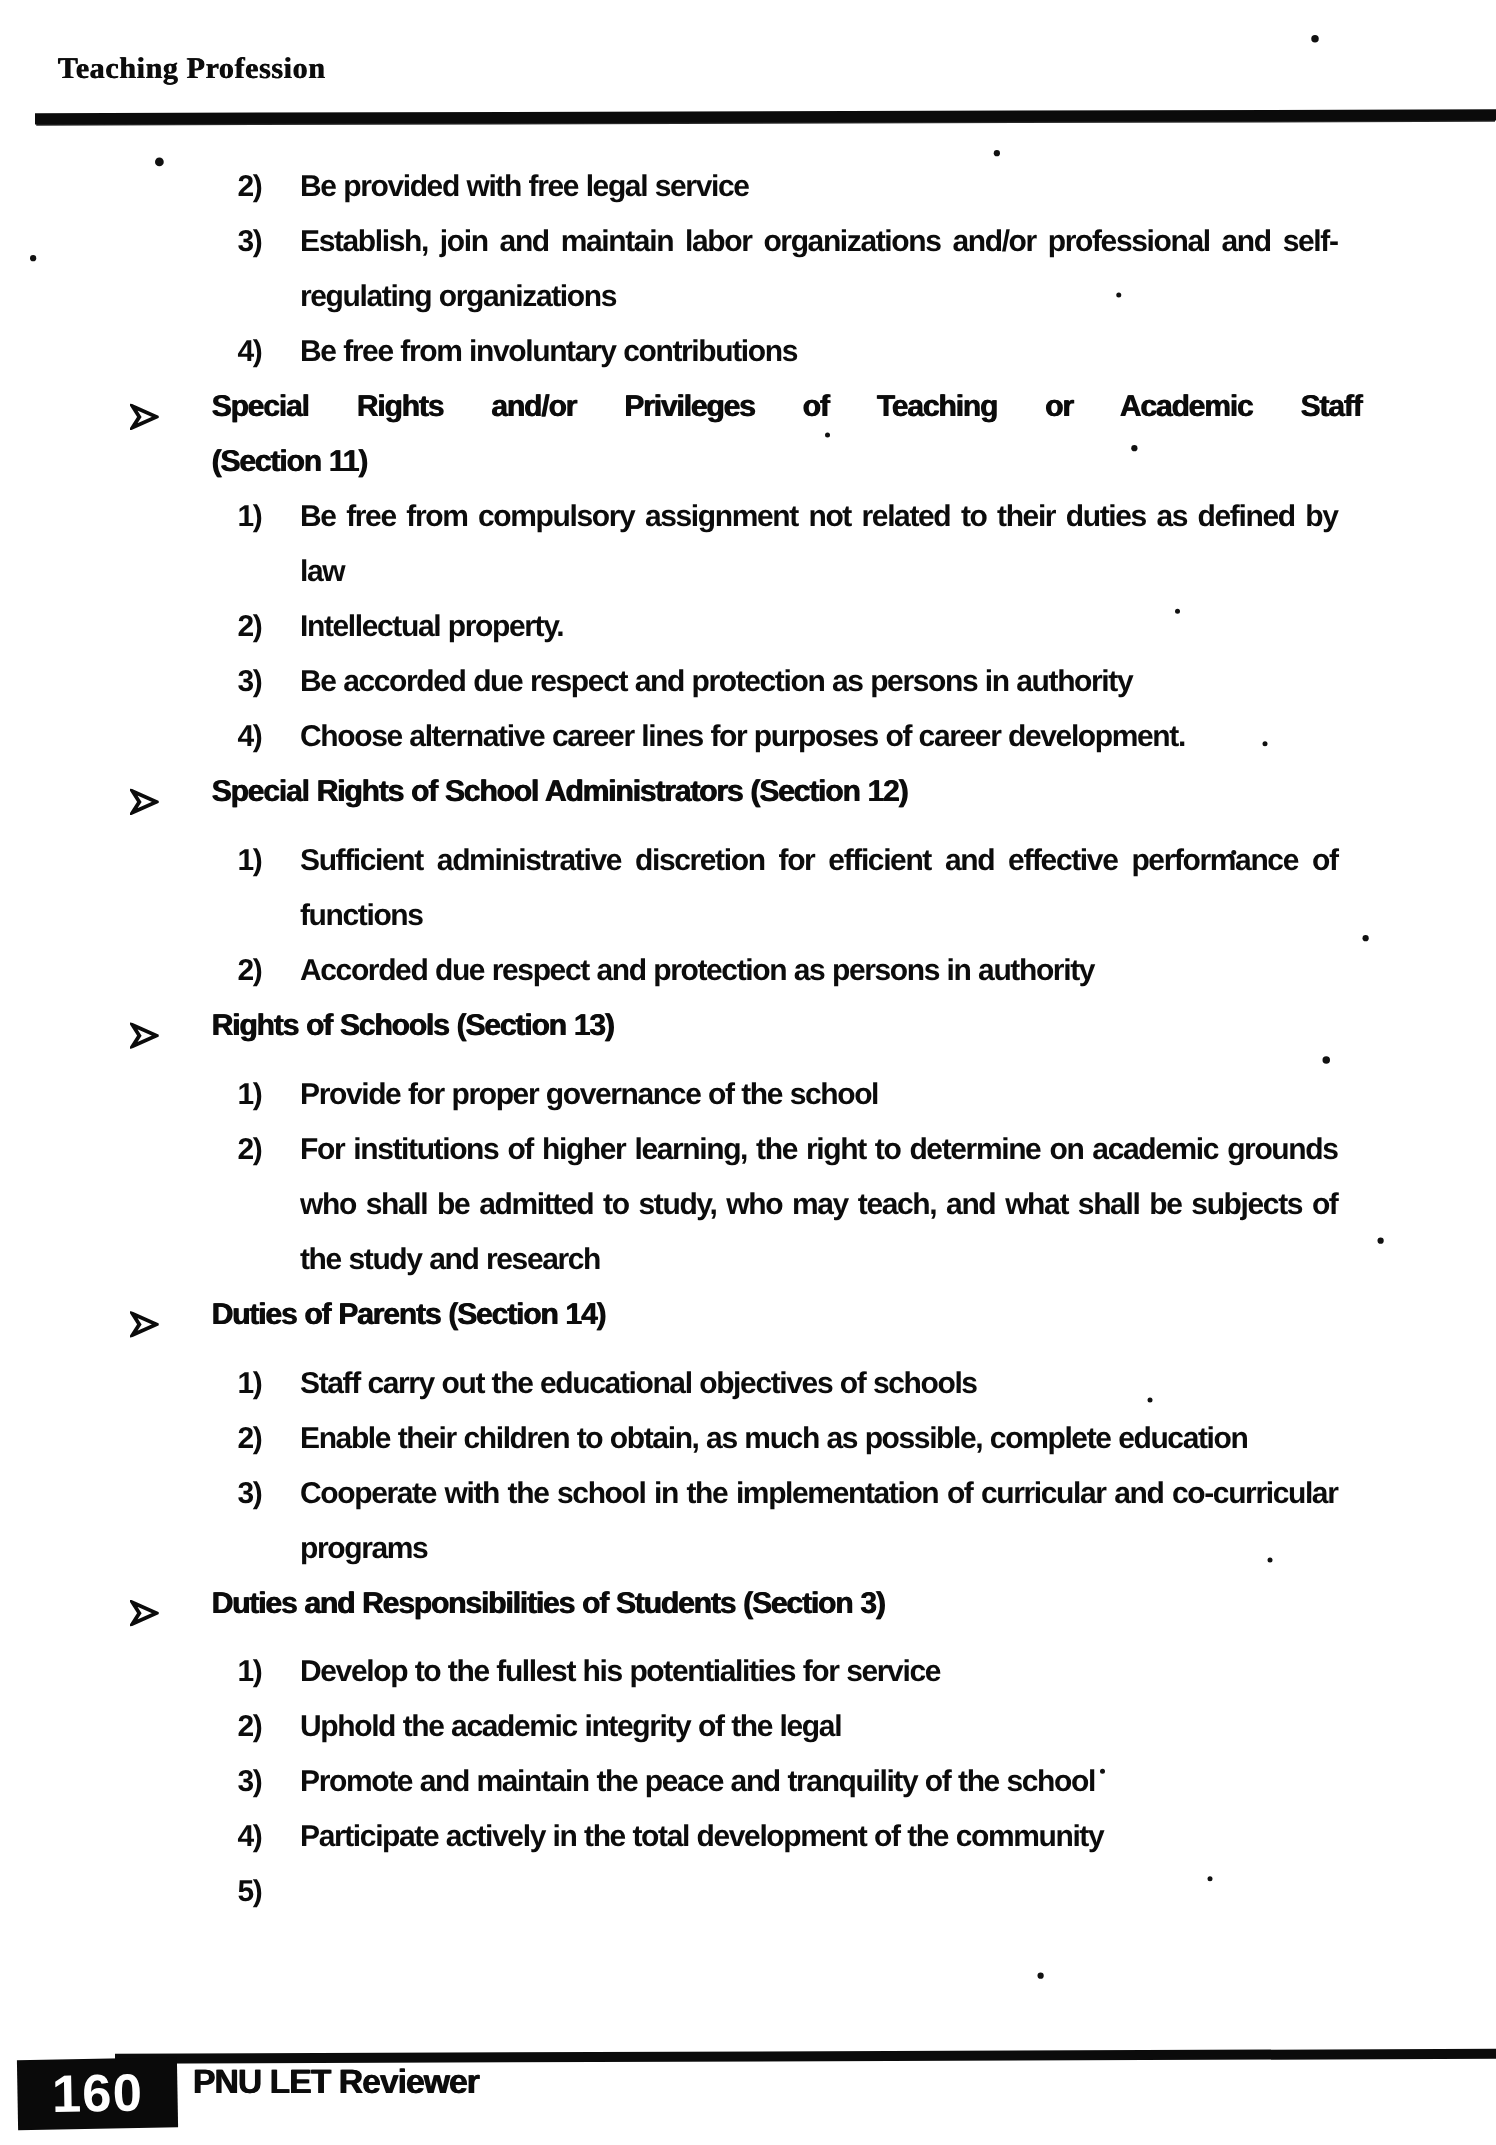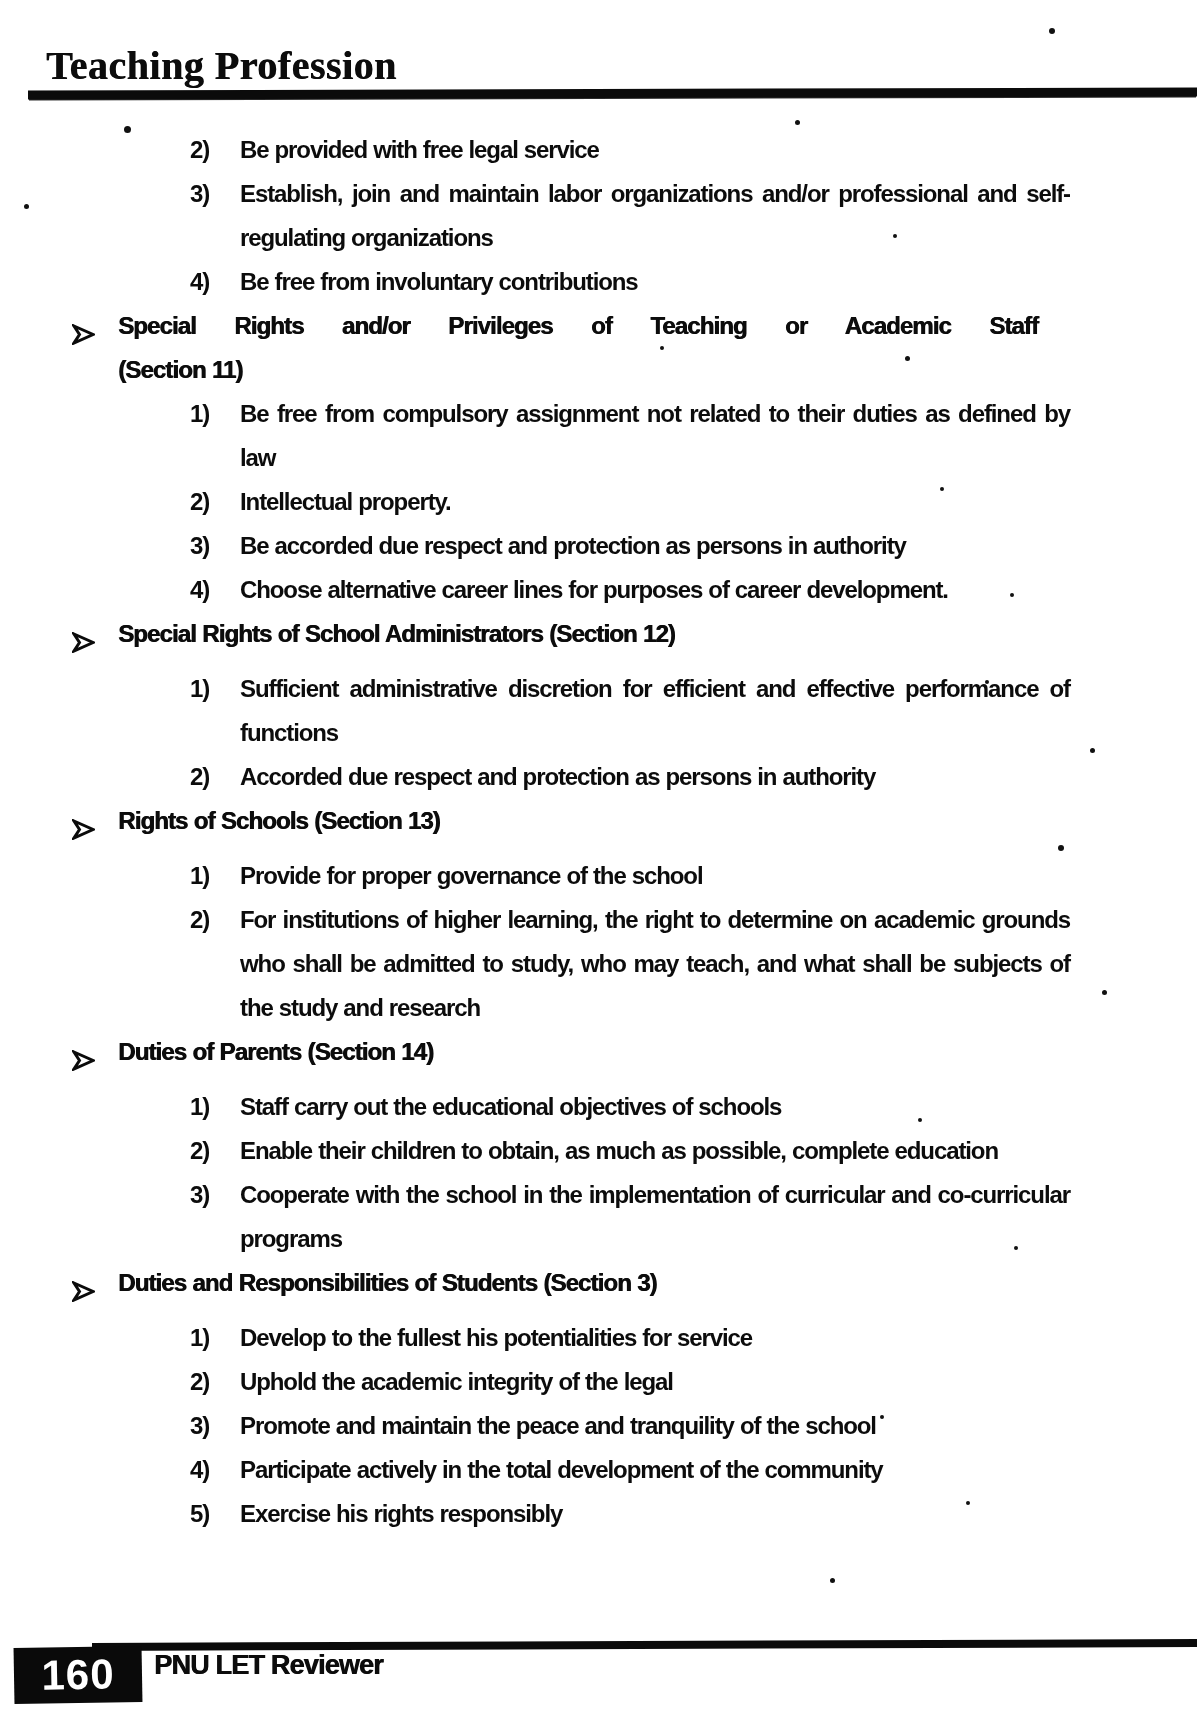--- a/index.html
+++ b/index.html
@@ -9,39 +9,39 @@
     margin:0 auto;
     background:#ffffff;
     color:#0c0c0c;
     font-family:"Liberation Sans", sans-serif;
     overflow:hidden;
   }
   
   .header-title {
     position:absolute; left:46px; top:42px;
     font-family:"Liberation Serif", serif;
-    font-weight:bold; font-size:40px; letter-spacing:0.5px;
+    font-weight:bold; font-size:24px; letter-spacing:0.5px;
     text-shadow:0.6px 0 currentColor;
   }
   .header-rule {
     position:absolute; left:28px; right:0; top:89px; height:9px;
     background:#0b0b0b;
     transform:rotate(-0.15deg);
     box-shadow:0 2px 0 -1px #2a2a2a;
   }
   
   .content {
     position:absolute; left:0; right:0; top:128px;
     font-size:24px; line-height:44px; font-weight:bold;
     letter-spacing:-1.1px; word-spacing:0.5px;
   }
   .line-item { display:flex; padding-left:190px; }
   .num  { flex:none; width:50px; }
   .itext{ flex:none; width:830px; text-align:justify; }
-  .line-head { display:flex; padding-left:72px; }
+  .line-head { display:flex; padding-left:104px;gap:19px; }
   .arrow { flex:none; width:46px; padding-top:11px; }
   .htext { flex:none; width:920px; text-shadow:0.7px 0 currentColor; letter-spacing:-0.9px; }
   .htext .l1.justify-full { text-align:justify; text-align-last:justify; }
   
   .footer-rule {
     position:absolute; left:92px; right:0; top:1641px; height:8px;
     background:#0b0b0b; transform:rotate(-0.2deg);
   }
   .page-number-box {
     position:absolute; left:14px; top:1647px; width:128px; height:56px;
@@ -175,21 +175,20 @@
       <div class="line-item">
         <span class="num">3)</span>
         <div class="itext">Promote and maintain the peace and tranquility of the school</div>
       </div>
       <div class="line-item">
         <span class="num">4)</span>
         <div class="itext">Participate actively in the total development of the community</div>
       </div>
       <div class="line-item">
         <span class="num">5)</span>
-        <div class="itext">Exercise his rights responsibly</div>
       </div>
     </div>
 
   <div class="footer-rule"></div>
   <div class="page-number-box">
     <span>160</span>
   </div>
   <div class="footer-text">PNU LET Reviewer</div>
 
   <div class="speck" style="left:1049px;top:28px;width:6px;height:6px"></div>

